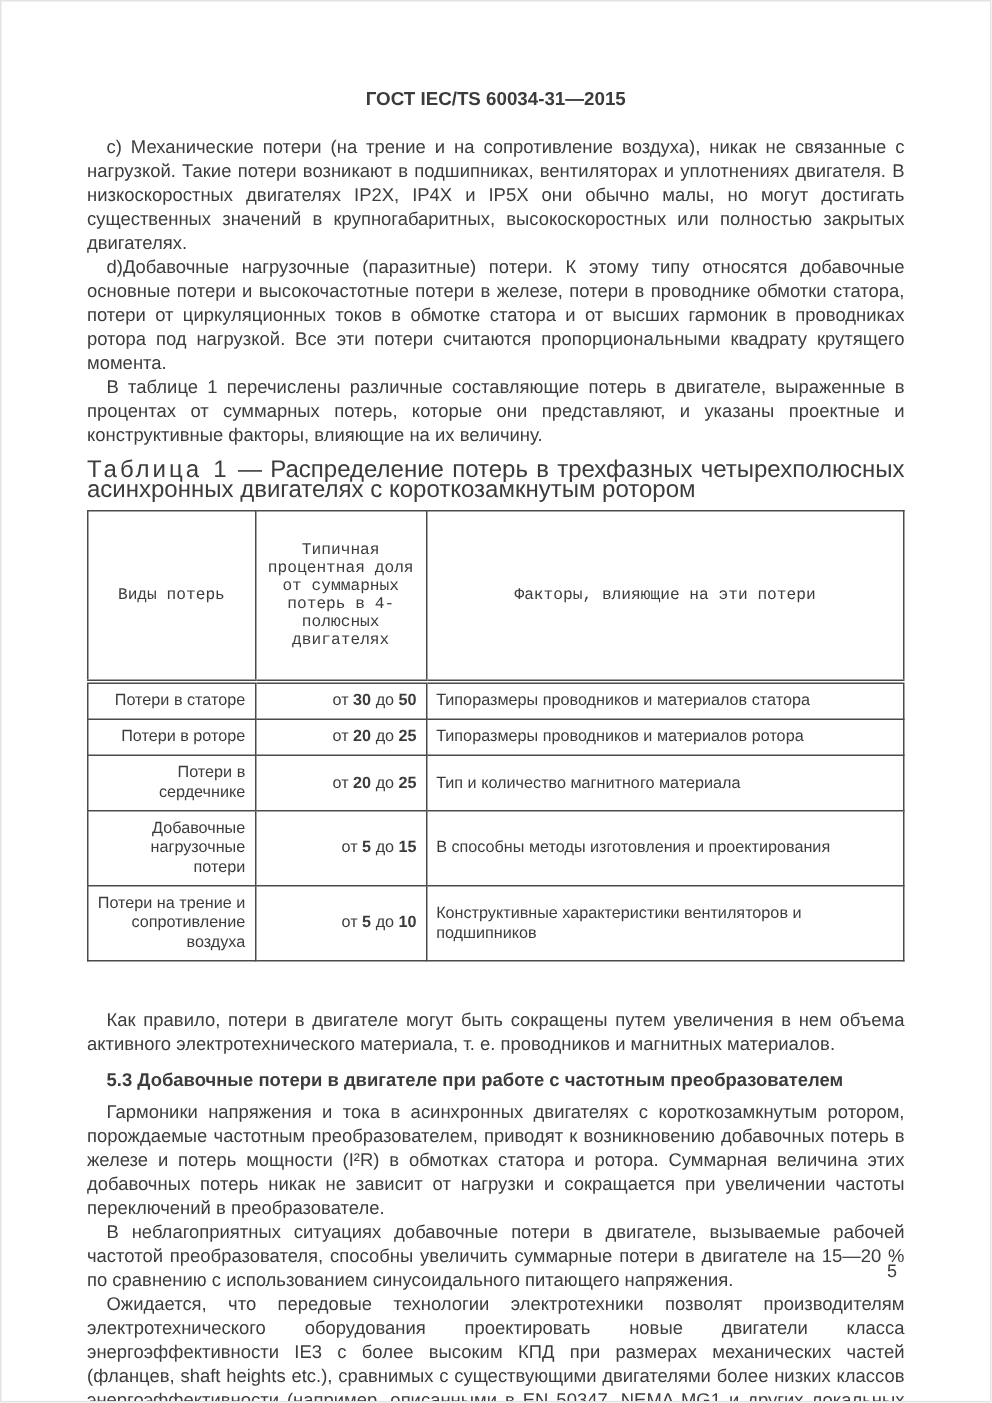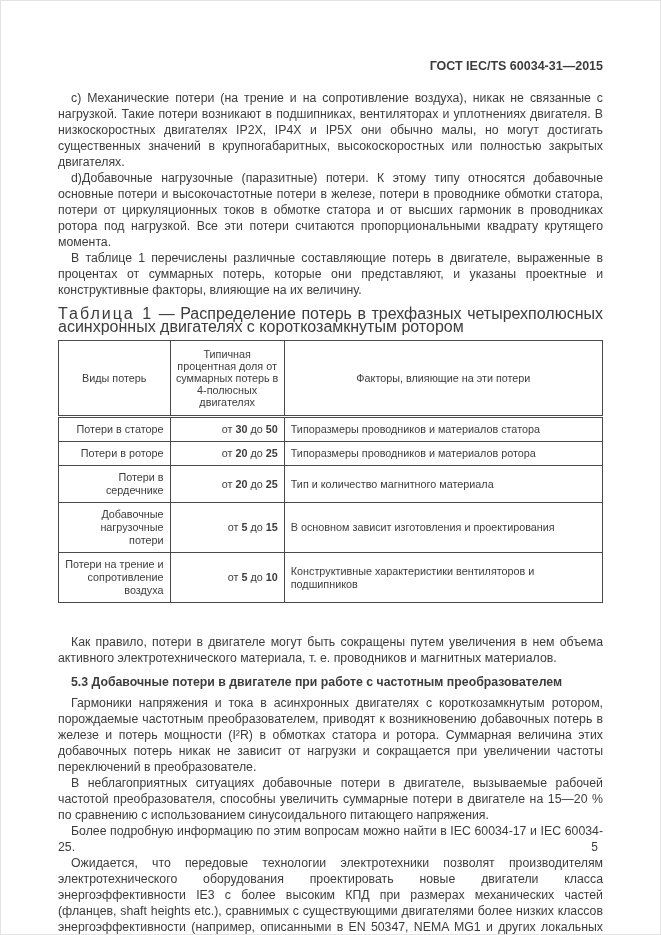--- a/index.html
+++ b/index.html
@@ -11,21 +11,21 @@
     color: #3c3c3c;
     overflow: hidden;
     border: 1px solid #e3e3e3;
   }
   .content {
     position: absolute;
     left: 57px; top: 58px;
     width: 545px;
   }
   .doc-header {
-    text-align: right;
+    text-align: center;
     font-weight: bold;
     font-size: 12.5px;
     line-height: 14px;
     margin-bottom: 17px;
   }
   p.body-par {
     font-size: 12.3px;
     line-height: 16px;
     text-align: justify;
     text-indent: 13px;
@@ -53,23 +53,24 @@
     font-size: 10.8px;
     line-height: 13px;
     color: #3c3c3c;
   }
   table.losses th, table.losses td {
     border: 1px solid #4a4a4a;
   }
   table.losses th {
     font-weight: normal;
     vertical-align: middle;
-    padding: 7px 5px;
+    padding: 20px 5px;
     line-height: 12px;
     border-bottom: 3px double #4a4a4a;
+    font-family: Liberation Mono, monospace;
   }
   table.losses td {
     padding: 5px 6px;
     vertical-align: middle;
     hyphens: manual;
   }
   td.cell-type { width: 20.5%; text-align: right; }
   td.cell-share { width: 21%; text-align: right; white-space: nowrap; }
   td.cell-factors { width: 58.5%; text-align: left; padding-left: 8px; }
   th.col-type { width: 20.5%; }
@@ -120,36 +121,35 @@
         <td class="cell-factors">Типоразмеры проводников и материалов ротора</td>
       </tr>
       <tr>
         <td class="cell-type">Потери в сердечнике</td>
         <td class="cell-share"><span>от</span> <span class="bold">20</span> <span>до</span> <span class="bold">25</span></td>
         <td class="cell-factors">Тип и количество магнитного материала</td>
       </tr>
       <tr>
         <td class="cell-type">Добавочные нагрузоч­ные потери</td>
         <td class="cell-share"><span>от</span> <span class="bold">5</span> <span>до</span> <span class="bold">15</span></td>
-        <td class="cell-factors">В основном зависит изготовления и проектирования</td>
+        <td class="cell-factors">В способны методы изготовления и проектирования</td>
       </tr>
       <tr>
         <td class="cell-type">Потери на трение и со­противление воздуха</td>
         <td class="cell-share"><span>от</span> <span class="bold">5</span> <span>до</span> <span class="bold">10</span></td>
         <td class="cell-factors">Конструктивные характеристики вентиляторов и подшипников</td>
       </tr>
     </tbody>
   </table>
 
   <p class="body-par after-table">Как правило, потери в двигателе могут быть сокращены путем увеличения в нем объема активного электротехнического материала, т. е. проводников и магнитных материалов.</p>
 
   <h2 class="section-heading">5.3 Добавочные потери в двигателе при работе с частотным преобразователем</h2>
 
   <p class="body-par">Гармоники напряжения и тока в асинхронных двигателях с короткозамкнутым ротором, порождаемые частотным преобразователем, приводят к возникновению добавочных потерь в железе и потерь мощности (I²R) в обмотках статора и ротора. Суммарная величина этих добавочных потерь никак не зависит от нагрузки и сокращается при увеличении частоты переключений в преобразователе.</p>
   <p class="body-par">В неблагоприятных ситуациях добавочные потери в двигателе, вызываемые рабочей частотой преобразователя, способны увеличить суммарные потери в двигателе на 15—20 % по сравнению с использованием синусоидального питающего напряжения.</p>
-  <p class="body-par">Более подробную информацию по этим вопросам можно найти в IEC 60034-17 и IEC 60034-25.</p>
 
 
   <p class="body-par">Ожидается, что передовые технологии электротехники позволят производителям электротехнического оборудования проектировать новые двигатели класса энергоэффективности IE3 с более высоким КПД при размерах механических частей (фланцев, shaft heights etc.), сравнимых с существующими двигателями более низких классов энергоэффективности (например, описанными в EN 50347, NEMA MG1 и других локальных нормативных документах). Для использования таких новых двигателей обычно требуются средства силовой электроники (частотные преобразователи).</p>
 
 </div>
 
 <div class="page-number">5</div>
 
 </body></html>

